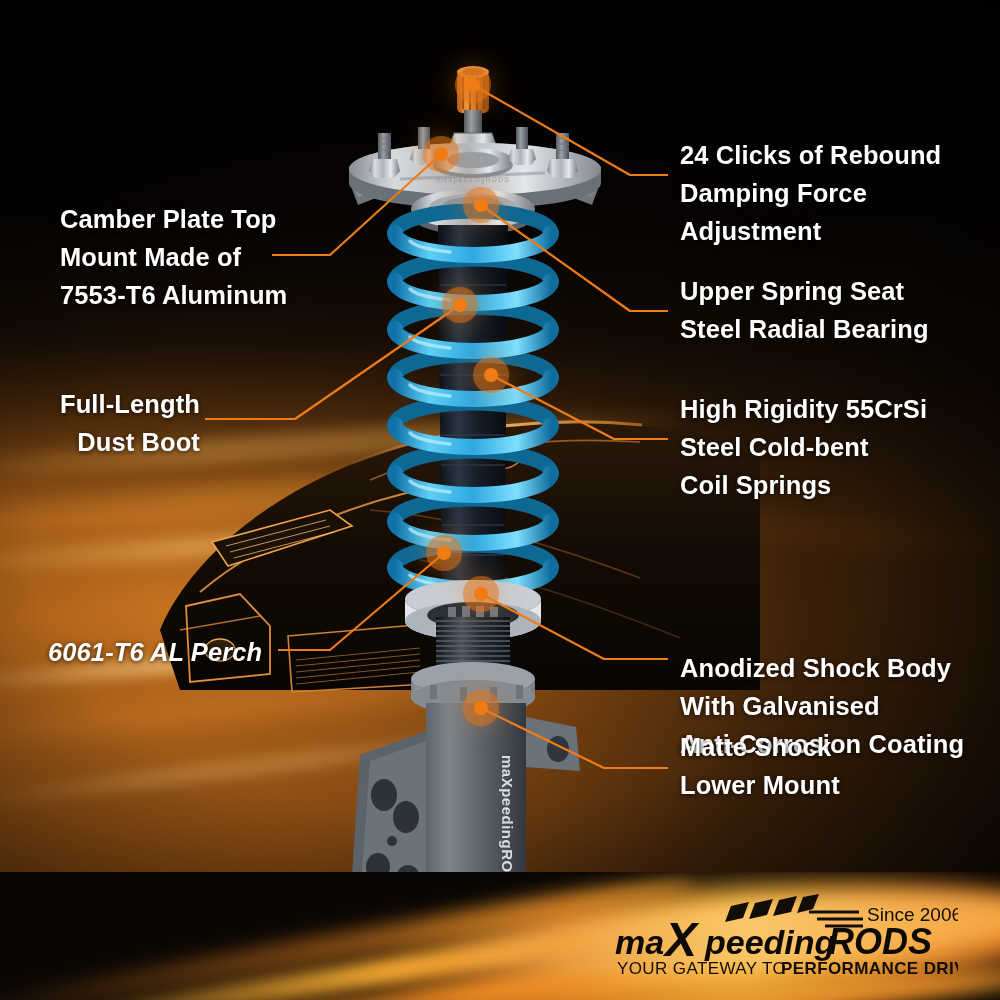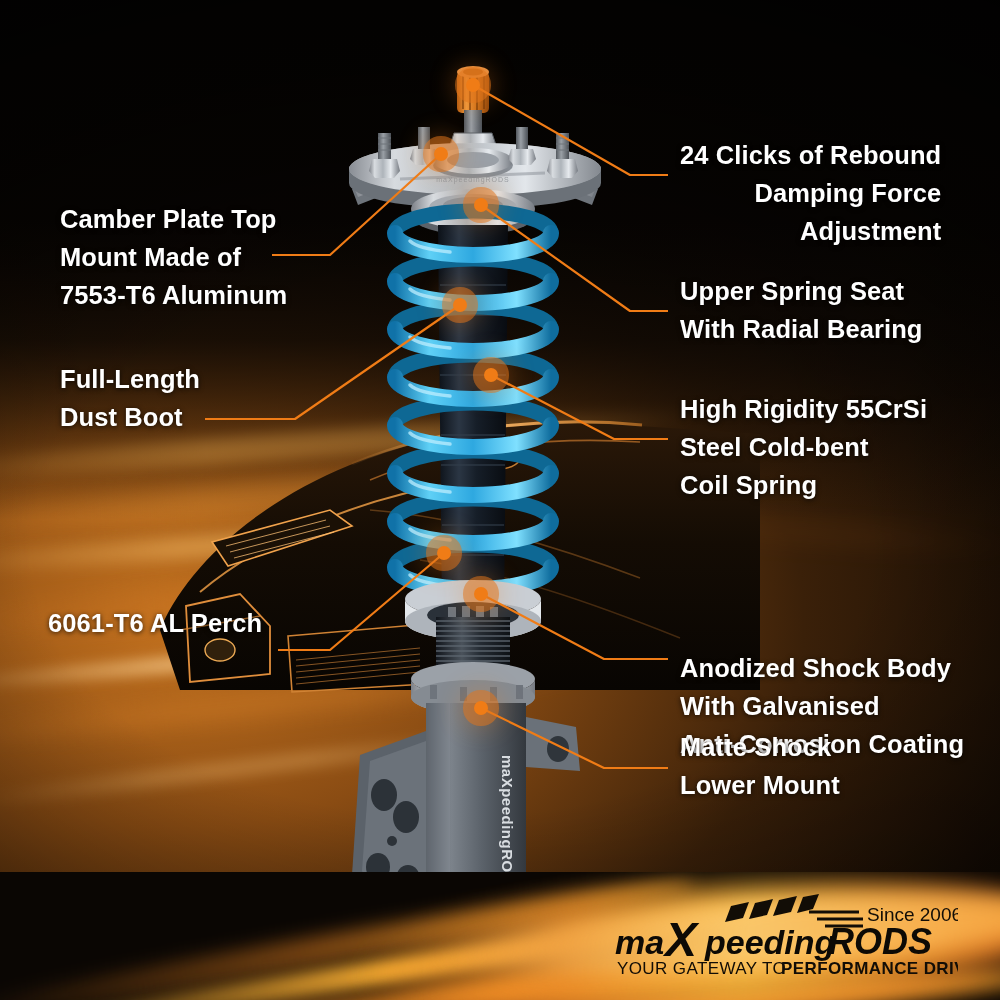--- a/index.html
+++ b/index.html
@@ -372,34 +372,34 @@
       <div class="dot" style="left: 473px; top: 85px;"></div>
       <div class="dot" style="left: 441px; top: 154px;"></div>
       <div class="dot" style="left: 481px; top: 205px;"></div>
       <div class="dot" style="left: 460px; top: 305px;"></div>
       <div class="dot" style="left: 491px; top: 375px;"></div>
       <div class="dot" style="left: 444px; top: 553px;"></div>
       <div class="dot" style="left: 481px; top: 594px;"></div>
       <div class="dot" style="left: 481px; top: 708px;"></div>
     </div>
   <div id="labels">
-      <div class="label right" style="left: 680px; top: 136px; text-align: right;">24 Clicks of Rebound
+      <div class="label right" style="left: 680px; top: 136px;">24 Clicks of Rebound
 Damping Force
 Adjustment</div>
       <div class="label left" style="left: 60px; top: 200px;">Camber Plate Top
 Mount Made of
 7553-T6 Aluminum</div>
       <div class="label right" style="left: 680px; top: 272px;">Upper Spring Seat
-With Radial Bearing</div>
-      <div class="label left" style="left: 60px; top: 360px;">Full-Length
+Steel Radial Bearing</div>
+      <div class="label left" style="left: 60px; top: 385px; text-align: right;">Full-Length
 Dust Boot</div>
       <div class="label right" style="left: 680px; top: 390px;">High Rigidity 55CrSi
 Steel Cold-bent
-Coil Spring</div>
-      <div class="label left" style="left: 48px; top: 604px;">6061-T6 AL Perch</div>
+Coil Springs</div>
+      <div class="label left" style="left: 48px; top: 633px; font-style: italic;">6061-T6 AL Perch</div>
       <div class="label right" style="left: 680px; top: 617px; margin-top: 32px;">Anodized Shock Body
 With Galvanised
 Anti-Corrosion Coating</div>
       <div class="label right" style="left: 680px; top: 728px;">Matte Shock
 Lower Mount</div>
     </div>
 
   <div class="banner">
     <div class="b-dark"></div>
     <div class="b-streak" style="left:-60px;top:64px;width:760px;height:28px;background:linear-gradient(90deg,rgba(120,66,20,0),#7a4512,#c98526);transform:rotate(-10deg);--bb:9px;filter:blur(9px)"></div>

